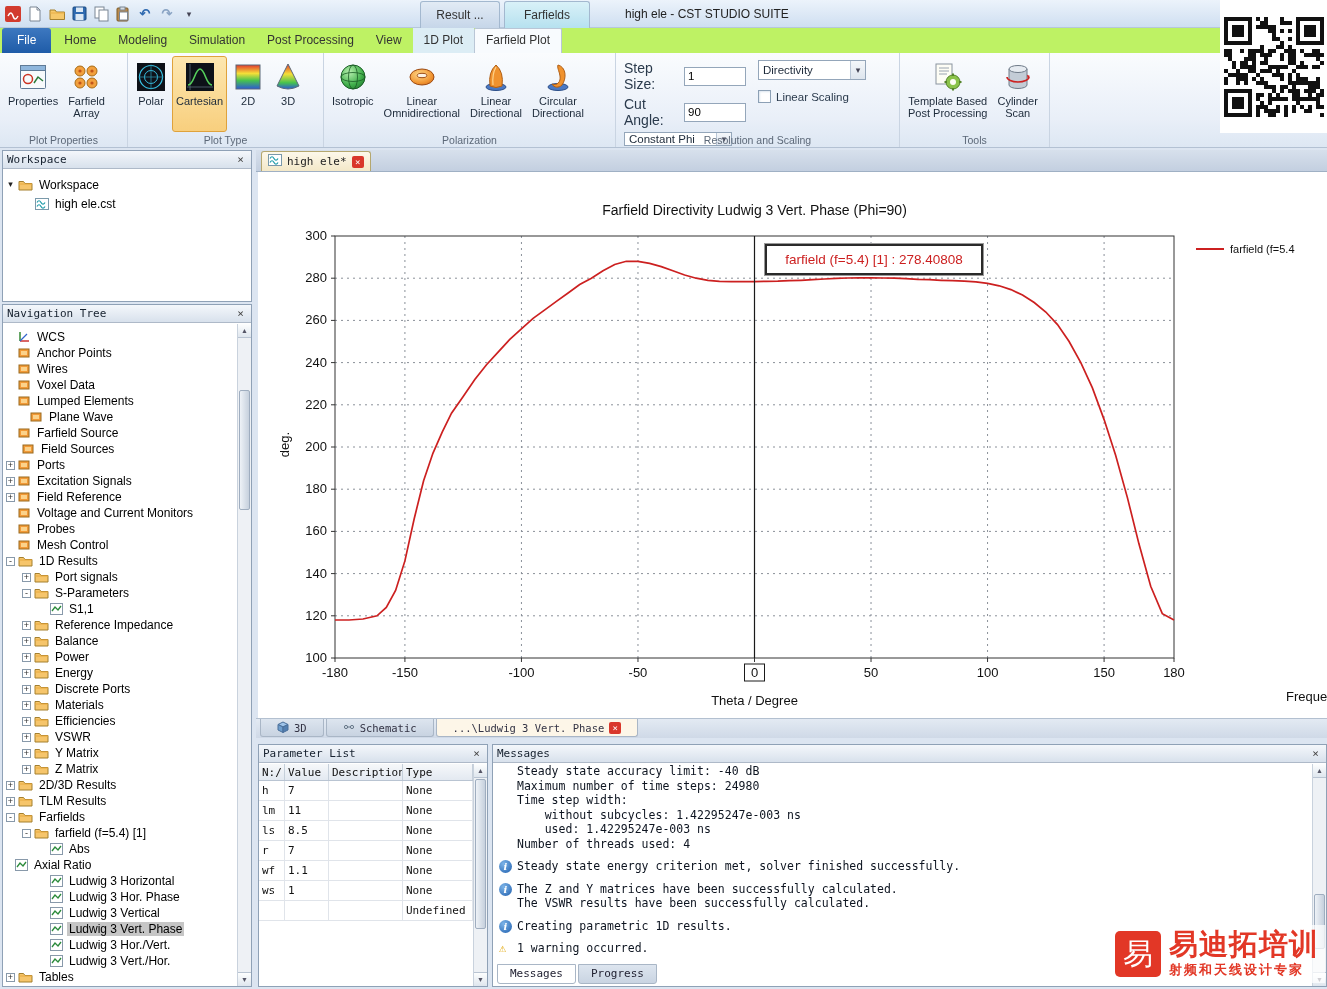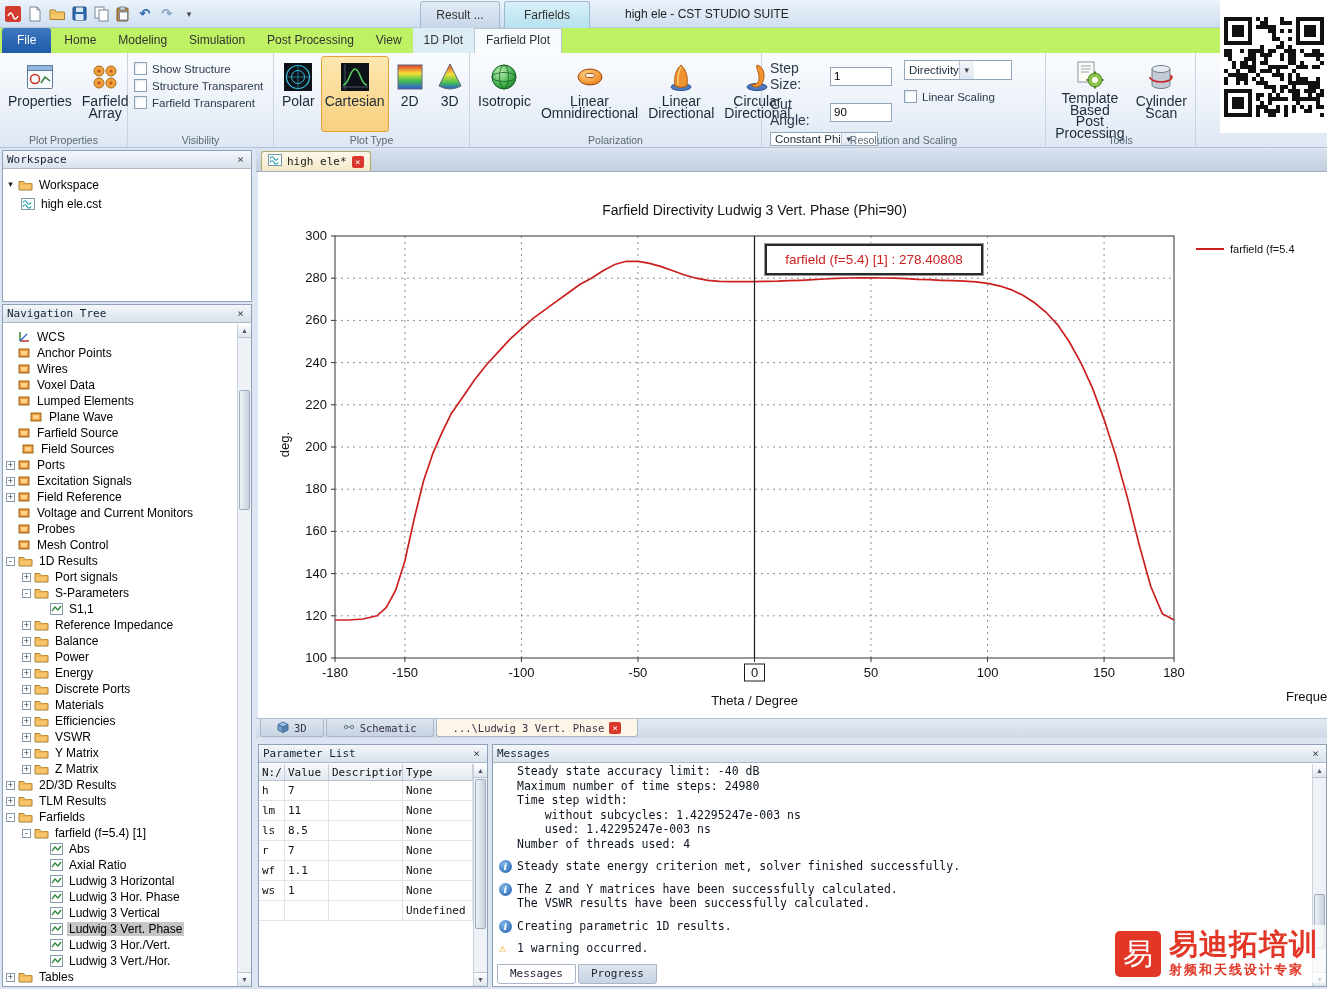--- a/index.html
+++ b/index.html
@@ -32,38 +32,38 @@
 
   
   .ribbon-body { position:absolute; top:53px; left:0; right:0; height:95px;
     background:linear-gradient(#fafcfe,#e9eff8 70%,#dde7f3);
     border-bottom:1px solid #b3c1d3; display:flex; z-index:3; }
   .rgroup { position:relative; height:100%; border-right:1px solid #c9d4e2; padding:3px 4px 16px; }
   .rg-label { position:absolute; bottom:1px; left:0; right:0; text-align:center;
     font-size:10.5px; color:#5c6878; white-space:nowrap; }
   .rg-body { display:flex; height:76px; align-items:stretch; gap:2px; }
   .bigbtn { display:flex; flex-direction:column; align-items:center; padding:3px 3px 1px;
-    border:1px solid transparent; border-radius:3px; font-size:14px; color:#1d2a3a;
+    border:1px solid transparent; border-radius:3px; font-size:11px; color:#1d2a3a;
     text-align:center; }
   .bigbtn.selected { background:linear-gradient(#fde7b0,#f8cf7e); border-color:#dfa23c; }
   .ricon { height:33px; display:flex; align-items:center; }
   .blabel { line-height:11.5px; margin-top:3px; white-space:pre-line; }
   .g-pp { width:128px; } .g-vis { width:146px; } .g-pt { width:196px; }
   .g-pol { width:292px; } .g-res { width:284px; } .g-tools { width:150px; }
   .vis-body { flex-direction:column; gap:4px; padding:6px 2px 0; }
   .chk-row { display:flex; align-items:center; gap:5px; font-size:11.5px; color:#2a3a4c; }
   .chk { width:13px; height:13px; background:#fff; border:1px solid #8ca0b5; flex:none;
     box-shadow:inset 1px 1px 2px #dde6ef; }
   .res-body { gap:12px; padding:4px 4px 0; }
   .res-col { display:flex; flex-direction:column; gap:4px; }
   .res-row { display:flex; align-items:center; gap:4px; }
   .rlabel { width:56px; font-size:14px; color:#2a3a4c; }
   .rinput { width:62px; height:19px; border:1px solid #94a6ba; font:11.5px "Liberation Sans",sans-serif;
     padding:0 3px; background:#fff; }
-  .combo { display:flex; align-items:center; width:108px; height:20px;
+  .combo { display:flex; align-items:center; justify-content:space-between; width:108px; height:20px;
     border:1px solid #94a6ba; background:#fff; font-size:11.5px; color:#1d2a3a; padding-left:4px; }
   .combo .arrow { width:15px; height:100%; background:linear-gradient(#f4f7fa,#dde5ee);
     border-left:1px solid #b9c6d6; font-size:9px; display:flex; align-items:center;
     justify-content:center; color:#445; }
 
   
   .qr-box { position:absolute; top:0; right:0; width:107px; height:133px; background:#fff;
     z-index:40; display:flex; align-items:center; justify-content:center; }
   .qr-box svg rect { fill:#111; }
 
@@ -277,37 +277,20 @@
                   <circle cx="9" cy="21" r="1.6"></circle>
                   <circle cx="21" cy="21" r="1.6"></circle>
                 </g>
               </svg>
             </span>
             <span class="blabel">Farfield
 Array</span>
           </div>
         </div>
       <div class="rg-label">Plot Properties</div>
-    </div>
-    <div class="rgroup g-vis">
-      <div class="rg-body vis-body">
-          <div class="chk-row">
-            <span class="chk"></span>
-            <span>Show Structure</span>
-          </div>
-          <div class="chk-row">
-            <span class="chk"></span>
-            <span>Structure Transparent</span>
-          </div>
-          <div class="chk-row">
-            <span class="chk"></span>
-            <span>Farfield Transparent</span>
-          </div>
-        </div>
-      <div class="rg-label">Visibility</div>
     </div>
     <div class="rgroup g-pt">
       <div class="rg-body">
           <div class="bigbtn">
             <span class="ricon">
               <svg width="30" height="30">
                 <rect x="1" y="1" width="28" height="28" fill="#0d1118"></rect>
                 <circle cx="15" cy="15" r="11.5" fill="none" stroke="#39c2e4" stroke-width="1.2"></circle>
                 <circle cx="15" cy="15" r="6.5" fill="none" stroke="#39c2e4"></circle>
                 <line x1="15" y1="2.5" x2="15" y2="27.5" stroke="#2a8aa4" stroke-width="0.8"></line>
@@ -807,21 +790,21 @@
         <div class="tree-row" style="padding-left: 3px;">
           <span class="expander arrow">▾</span>
           <span class="tree-icon">
             <svg width="15" height="12">
               <path d="M1 2.5 h4.5 l1.5 2 h7 v6.5 h-13z" fill="#f6c56b" stroke="#a5802f"></path>
               <path d="M1 5 h13" stroke="#e8a93f"></path>
             </svg>
           </span>
           <span class="tree-label">Workspace</span>
         </div>
-        <div class="tree-row" style="padding-left: 6px;">
+        <div class="tree-row" style="padding-left: 20px;">
           <span class="expander none"></span>
           <span class="tree-icon">
             <svg width="14" height="12">
               <rect x="0.5" y="0.5" width="13" height="11" fill="#fff" stroke="#7a99aa"></rect>
               <path d="M2 4.5 q2 -3.5 4 0 t4 0" fill="none" stroke="#1a9aa8" stroke-width="1.2"></path>
               <path d="M2 8.5 q2 -3.5 4 0 t4 0" fill="none" stroke="#1a9aa8" stroke-width="1.2"></path>
             </svg>
           </span>
           <span class="tree-label">high ele.cst</span>
         </div>
@@ -1158,21 +1141,21 @@
         <div class="tree-row" style="padding-left: 35px;">
           <span class="expander none"></span>
           <span class="tree-icon">
             <svg width="13" height="12">
               <rect x="0.5" y="0.5" width="12" height="11" fill="#fff" stroke="#8899aa"></rect>
               <polyline points="2,8 5,4 8,7 11,3" fill="none" stroke="#2a8a3a" stroke-width="1.3"></polyline>
             </svg>
           </span>
           <span class="tree-label">Abs</span>
         </div>
-        <div class="tree-row" style="padding-left: 35px;">
+        <div class="tree-row" style="">
           <span class="expander none"></span>
           <span class="tree-icon">
             <svg width="13" height="12">
               <rect x="0.5" y="0.5" width="12" height="11" fill="#fff" stroke="#8899aa"></rect>
               <polyline points="2,8 5,4 8,7 11,3" fill="none" stroke="#2a8a3a" stroke-width="1.3"></polyline>
             </svg>
           </span>
           <span class="tree-label">Axial Ratio</span>
         </div>
         <div class="tree-row" style="padding-left: 35px;">

